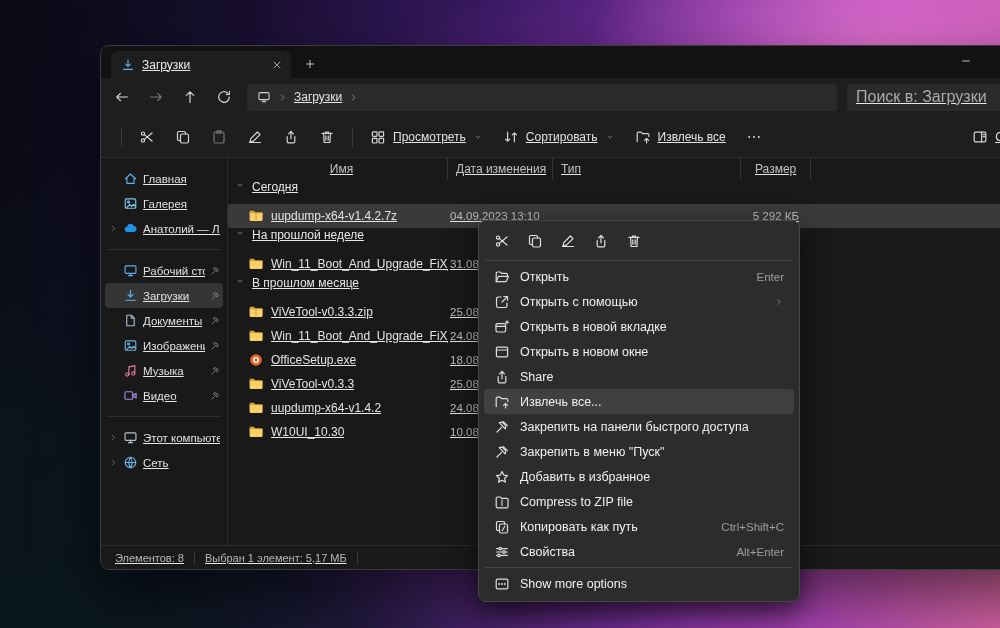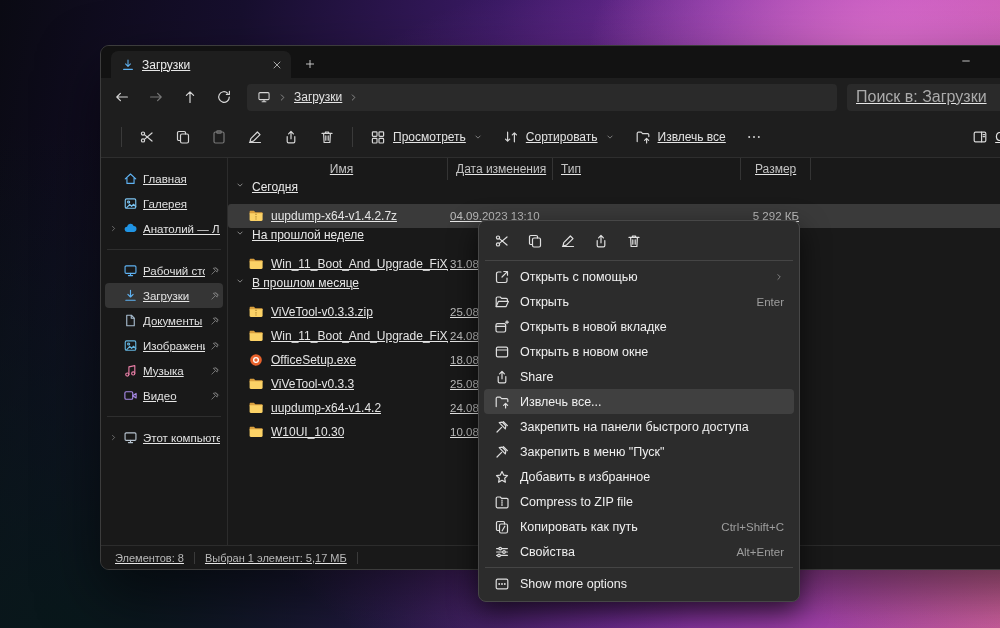--- a/index.html
+++ b/index.html
@@ -462,20 +462,34 @@
               </svg>
             </span>
             <span class="ic sic" style="color:#b8c4d0">
               <svg viewBox="0 0 16 16" fill="none" stroke="currentColor" stroke-width="1.2" stroke-linecap="round" stroke-linejoin="round">
                 <rect x="2.2" y="3" width="11.6" height="8" rx="1.2"></rect>
                 <path d="M5.8 13.4h4.4M8 11v2.4"></path>
               </svg>
             </span>
             <span class="slabel">Этот компьютер</span>
           </div>
+          <div class="sitem">
+            <span class="ic chev">
+              <svg viewBox="0 0 16 16" fill="none" stroke="currentColor" stroke-width="1.2" stroke-linecap="round" stroke-linejoin="round">
+                <path d="M6.2 4.2 10 8l-3.8 3.8"></path>
+              </svg>
+            </span>
+            <span class="ic sic" style="color:#6cb8e8">
+              <svg viewBox="0 0 16 16" fill="none" stroke="currentColor" stroke-width="1.2" stroke-linecap="round" stroke-linejoin="round">
+                <circle cx="8" cy="8" r="5.6"></circle>
+                <path d="M2.4 8h11.2M8 2.4c2.3 2.8 2.3 8.4 0 11.2-2.3-2.8-2.3-8.4 0-11.2z"></path>
+              </svg>
+            </span>
+            <span class="slabel">Сеть</span>
+          </div>
         </aside>
       <div class="main">
         <div class="colheads" id="colheads">
             <div class="colh c0">Имя</div>
             <div class="colh c1">Дата изменения</div>
             <div class="colh c2">Тип</div>
             <div class="colh c3">Размер</div>
           </div>
         <div class="files" id="files">
             <div class="group-head">
@@ -690,40 +704,40 @@
               <path d="M3 4.4h10M6.4 4.4V3h3.2v1.4M4.6 4.4l.5 9.1h5.8l.5-9.1M6.8 6.8v4.4M9.2 6.8v4.4"></path>
             </svg>
           </span>
         </div>
       </div>
     <div class="msep"></div>
     <div id="menu-items">
         <div class="mitem">
           <span class="ic mic">
             <svg viewBox="0 0 16 16" fill="none" stroke="currentColor" stroke-width="1.2" stroke-linecap="round" stroke-linejoin="round">
+              <path d="M2.2 12.6V4.2A1.2 1.2 0 0 1 3.4 3h2.8L7.6 4.4h4.6a1.2 1.2 0 0 1 1.2 1.2v1.6"></path>
+              <path d="M2.2 12.6 4.4 7.4h10l-2.3 5.2z"></path>
+            </svg>
+          </span>
+          <span class="mlabel">Открыть</span>
+          <span class="mright">Enter</span>
+        </div>
+        <div class="mitem">
+          <span class="ic mic">
+            <svg viewBox="0 0 16 16" fill="none" stroke="currentColor" stroke-width="1.2" stroke-linecap="round" stroke-linejoin="round">
               <path d="M7 3H4.2A1.7 1.7 0 0 0 2.5 4.7v7.1a1.7 1.7 0 0 0 1.7 1.7h7.1a1.7 1.7 0 0 0 1.7-1.7V9"></path>
               <path d="M9.8 2.5h3.7v3.7M13.3 2.7 8 8"></path>
             </svg>
           </span>
           <span class="mlabel">Открыть с помощью</span>
           <span class="mright subarrow">
             <svg viewBox="0 0 16 16" fill="none" stroke="currentColor" stroke-width="1.2" stroke-linecap="round" stroke-linejoin="round">
               <path d="M6.2 4.2 10 8l-3.8 3.8"></path>
             </svg>
           </span>
-        </div>
-        <div class="mitem">
-          <span class="ic mic">
-            <svg viewBox="0 0 16 16" fill="none" stroke="currentColor" stroke-width="1.2" stroke-linecap="round" stroke-linejoin="round">
-              <path d="M2.2 12.6V4.2A1.2 1.2 0 0 1 3.4 3h2.8L7.6 4.4h4.6a1.2 1.2 0 0 1 1.2 1.2v1.6"></path>
-              <path d="M2.2 12.6 4.4 7.4h10l-2.3 5.2z"></path>
-            </svg>
-          </span>
-          <span class="mlabel">Открыть</span>
-          <span class="mright">Enter</span>
         </div>
         <div class="mitem">
           <span class="ic mic">
             <svg viewBox="0 0 16 16" fill="none" stroke="currentColor" stroke-width="1.2" stroke-linecap="round" stroke-linejoin="round">
               <rect x="2" y="4.6" width="9.6" height="8.4" rx="1.4"></rect>
               <path d="M2 7.4h9.6M11.6 3.2h2.8M13 1.8v2.8"></path>
             </svg>
           </span>
           <span class="mlabel">Открыть в новой вкладке</span>
           <span class="mright"></span>

